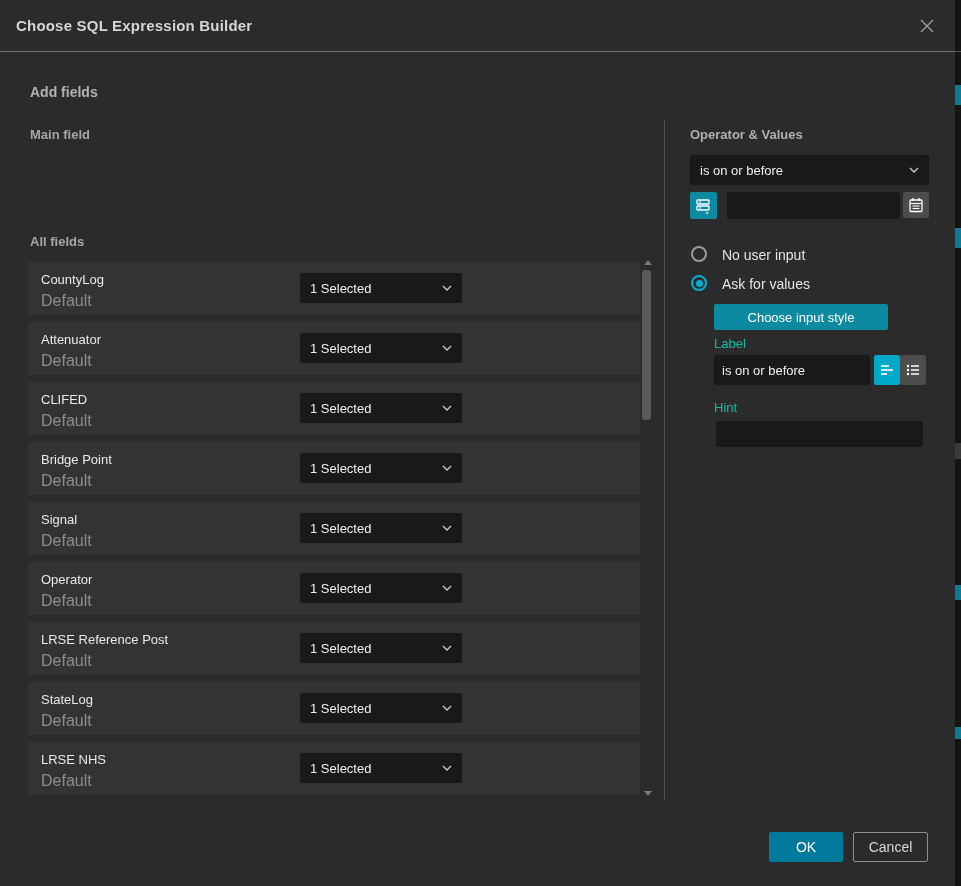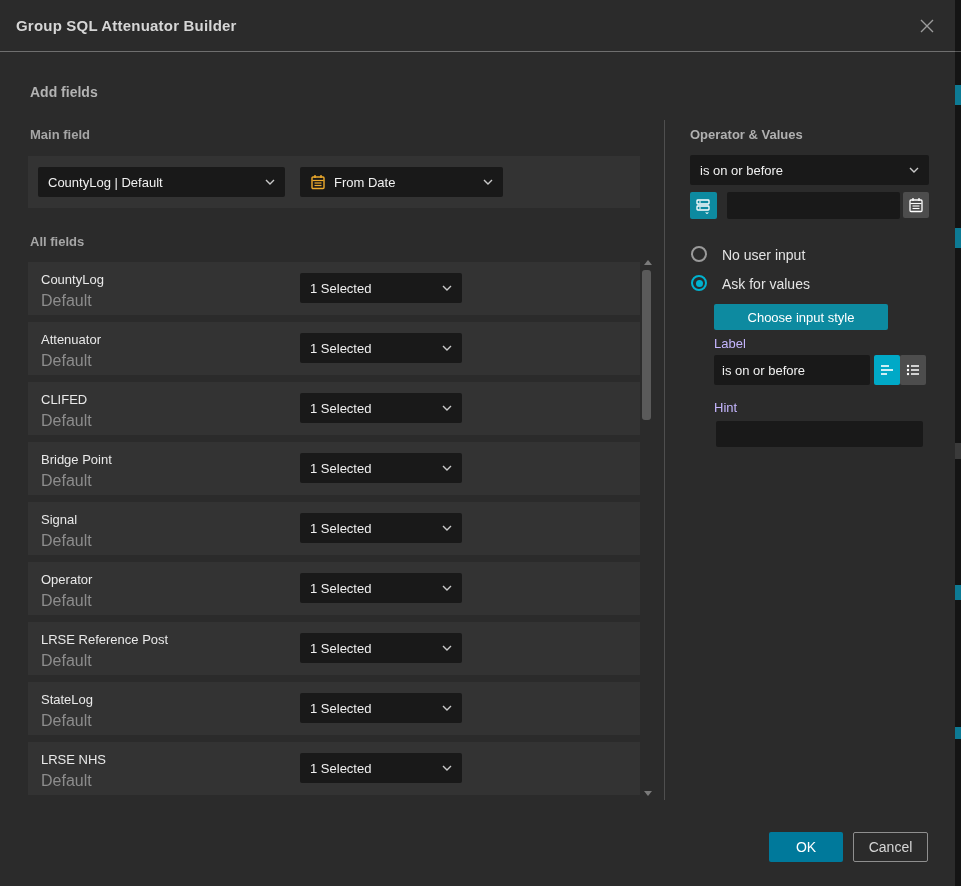--- a/index.html
+++ b/index.html
@@ -48,71 +48,49 @@
   .grey   { background:#4d4d4d; }
   .bright { background:#00a9c7; }
 
   .radio { position:absolute; width:16px; height:16px; border-radius:50%; border:2px solid #9a9a9a; cursor:pointer; }
   .radio.sel { border-color:#00b2cf; display:flex; align-items:center; justify-content:center; }
   .radio.sel::after { content:""; width:7px; height:7px; border-radius:50%; background:#00b2cf; }
   .radio-label { position:absolute; font-size:14px; color:#e4e4e4; cursor:pointer; }
 
   .cta { position:absolute; background:#0d8aa0; color:#fff; border:none; border-radius:2px;
          font-size:13px; font-family:"Liberation Sans", sans-serif; cursor:pointer; }
-  .sub-label { position:absolute; font-size:13px; color:#c4b5fd; }
+  .sub-label { position:absolute; font-size:13px; color:#14b8a6; }
 
   .ok-btn { position:absolute; left:769px; top:832px; width:74px; height:30px; background:#00799b;
             color:#fff; border:none; border-radius:2px; font-size:14px; cursor:pointer; font-family:"Liberation Sans", sans-serif; }
   .cancel-btn { position:absolute; left:853px; top:832px; width:75px; height:30px; background:transparent;
             color:#d6d6d6; border:1px solid #8f8f8f; border-radius:2px; font-size:14px; cursor:pointer; font-family:"Liberation Sans", sans-serif; }
 
   
   .edge-strip { position:absolute; left:955px; top:0; width:6px; height:886px; background:#141414; }
   .edge-strip .seg { position:absolute; left:0; width:6px; }
 </style>
 </head>
 <body>
 
 <div class="stage">
   <div class="dialog">
 
     <div class="titlebar">
-      <span class="title">Group SQL Attenuator Builder</span>
+      <span class="title">Choose SQL Expression Builder</span>
       <span class="close-btn">
         <svg width="16" height="16" viewBox="0 0 16 16">
           <path d="M2 2 L14 14 M14 2 L2 14" stroke="#9c9c9c" stroke-width="1.4" fill="none"></path>
         </svg>
       </span>
     </div>
 
     <div class="h-section h1" style="left:30px; top:84px;">Add fields</div>
     <div class="h-section h2" style="left:30px; top:127px;">Main field</div>
 
-    <div class="panel" style="left:28px; top:156px; width:612px; height:52px;">
-      <div class="dd" style="left:10px; top:11px; width:247px; height:30px;">
-        <span class="dd-label">CountyLog | Default</span>
-        <svg width="10" height="6" viewBox="0 0 10 6">
-            <path d="M1 1l4 4 4-4" stroke="#c9c9c9" stroke-width="1.4" fill="none"></path>
-          </svg>
-      </div>
-      <div class="dd" style="left:272px; top:11px; width:203px; height:30px;">
-        <svg width="16" height="16" viewBox="0 0 16 16" style="margin-right:8px;">
-          <rect x="2" y="3" width="12" height="11.5" rx="1" fill="none" stroke="#efac2d" stroke-width="1.4"></rect>
-          <line x1="5" y1="1" x2="5" y2="4" stroke="#efac2d" stroke-width="1.4"></line>
-          <line x1="11" y1="1" x2="11" y2="4" stroke="#efac2d" stroke-width="1.4"></line>
-          <line x1="2.5" y1="6.5" x2="13.5" y2="6.5" stroke="#efac2d" stroke-width="1.2"></line>
-          <line x1="4.5" y1="9" x2="11.5" y2="9" stroke="#efac2d" stroke-width="1.2"></line>
-          <line x1="4.5" y1="11.5" x2="11.5" y2="11.5" stroke="#efac2d" stroke-width="1.2"></line>
-        </svg>
-        <span class="dd-label">From Date</span>
-        <svg width="10" height="6" viewBox="0 0 10 6">
-            <path d="M1 1l4 4 4-4" stroke="#c9c9c9" stroke-width="1.4" fill="none"></path>
-          </svg>
-      </div>
-    </div>
 
     <div class="h-section h2" style="left:30px; top:234px;text-align:right;">All fields</div>
 
     <div class="list">
       <div class="row">
         <span class="fname">CountyLog</span>
         <span class="fsub">Default</span>
         <div class="dd">
           <span class="dd-label">1 Selected</span>
           <svg width="10" height="6" viewBox="0 0 10 6">

